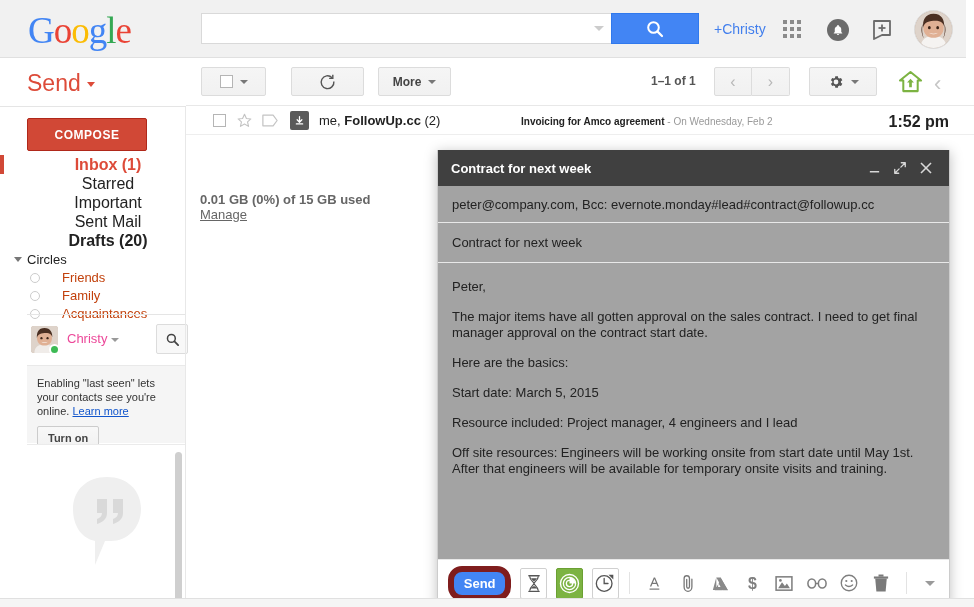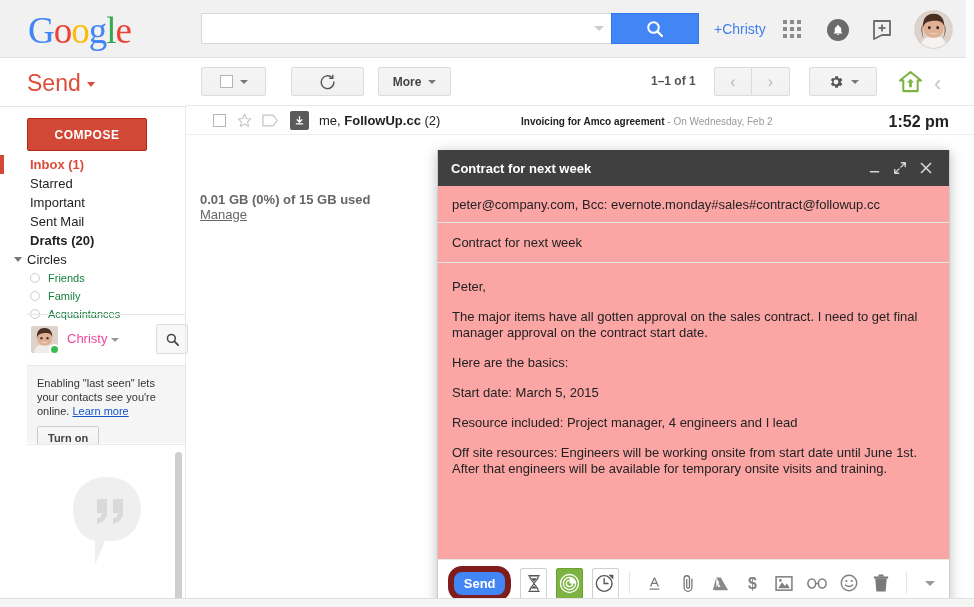--- a/index.html
+++ b/index.html
@@ -108,31 +108,31 @@
   .sidebar { position:absolute; left:0; top:107px; width:186px; height:500px; background:#fff; }
   .compose {
     position:absolute; left:27px; top:11px; width:120px; height:33px;
     background:#d14836; border:1px solid #b0281a; border-radius:2px;
     color:#fff; font-size:12px; font-weight:bold; letter-spacing:0.5px;
     display:flex; align-items:center; justify-content:center; cursor:pointer;
   }
   .navlist { position:absolute; left:0; top:48px; width:186px; }
   .navitem {
     position:relative; height:19px; line-height:19px; padding-left:30px;
-    font-size:13px; color:#222; cursor:pointer; white-space:nowrap;
+    font-size:16px; color:#222; cursor:pointer; white-space:nowrap;text-align:center;
   }
   .navitem.active { color:#dd4b39; font-weight:bold; }
   .navitem.bold { font-weight:bold; }
   .active-bar { position:absolute; left:0; top:0px; width:4px; height:19px; background:#d14836;}
   .circles-row { position:relative; height:19px; line-height:19px; padding-left:27px; font-size:13px; color:#222; cursor:pointer;}
   .circles-caret {
     position:absolute; left:14px; top:7px;
     width:0;height:0;border-left:4px solid transparent;border-right:4px solid transparent;border-top:5px solid #777;
   }
-  .subitem { position:relative; height:18px; line-height:18px; padding-left:48px; font-size:11px; color:#15803d; cursor:pointer;}
+  .subitem { position:relative; height:18px; line-height:18px; padding-left:62px; font-size:13px; color:#c2410c; cursor:pointer;}
   .ring {
     position:absolute; left:30px; top:4px; width:10px; height:10px;
     border:1px solid #ccc; border-radius:50%;
   }
 
   
   .chat-sep { position:absolute; left:27px; top:207px; width:159px; height:1px; background:#e5e5e5;}
   .chat-me { position:absolute; left:27px; top:216px; width:159px; height:36px;}
   .chat-avatar {
     position:absolute; left:4px; top:3px; width:27px; height:27px; border-radius:3px;
@@ -189,21 +189,21 @@
   .mr-subject b { font-weight:bold;}
   .mr-snippet { color:#999; font-weight:normal;}
   .mr-time { position:absolute; right:25px; top:7px; font-size:16px; color:#222; font-weight:bold;}
 
   .storage { position:absolute; left:200px; top:192px; font-size:13px; color:#666; font-weight:bold; line-height:15px;}
   .storage a { color:#666; text-decoration:underline; font-weight:normal; cursor:pointer;margin-top:46px;}
 
   
   .compose-win {
     position:absolute; left:437px; top:150px; width:513px; height:457px;
-    background:#fca5a5; box-shadow:0 2px 12px rgba(0,0,0,0.25);
+    background:#a3a3a3; box-shadow:0 2px 12px rgba(0,0,0,0.25);
     border:1px solid #ccc; border-top:none;
     display:flex; flex-direction:column;
   }
   .cw-header {
     height:36px; background:#404040; color:#fff; display:flex; align-items:center;
     padding:0 10px 0 13px; flex:0 0 36px; cursor:move;
   }
   .cw-title { font-size:13px; font-weight:bold; flex:1; }
   .cw-btn { width:26px; height:26px; display:flex; align-items:center; justify-content:center; cursor:pointer; color:#d8d8d8;}
   .cw-to {
@@ -470,30 +470,30 @@
         </svg>
       </div>
       <div class="cw-btn">
         <svg width="14" height="14" viewBox="0 0 14 14">
           <line x1="2" y1="2" x2="12" y2="12" stroke="#d8d8d8" stroke-width="1.6"></line>
           <line x1="12" y1="2" x2="2" y2="12" stroke="#d8d8d8" stroke-width="1.6"></line>
         </svg>
       </div>
     </div>
 
-    <div class="cw-to">peter@company.com, Bcc: evernote.monday#sales#contract@followup.cc</div>
+    <div class="cw-to">peter@company.com, Bcc: evernote.monday#lead#contract@followup.cc</div>
     <div class="cw-subj">Contract for next week</div>
 
     <div class="cw-body">
       <p>Peter,</p>
       <p>The major items have all gotten approval on the sales contract. I need to get final manager approval on the contract start date.</p>
       <p>Here are the basics:</p>
       <p>Start date: March 5, 2015</p>
       <p>Resource included: Project manager, 4 engineers and I lead</p>
-      <p>Off site resources: Engineers will be working onsite from start date until June 1st. After that engineers will be available for temporary onsite visits and training.</p>
+      <p>Off site resources: Engineers will be working onsite from start date until May 1st. After that engineers will be available for temporary onsite visits and training.</p>
     </div>
 
     <div class="cw-foot">
       <div class="send-btn">Send</div>
 
       <div class="fu-btn">
         <svg width="18" height="19" viewBox="0 0 20 22">
           <path d="M4 2 H16 M4 20 H16" stroke="#555" stroke-width="1.5" stroke-linecap="round"></path>
           <path d="M5 2.5 C5 7 10 9.5 10 11 C10 12.5 5 15 5 19.5 M15 2.5 C15 7 10 9.5 10 11 C10 12.5 15 15 15 19.5" fill="none" stroke="#555" stroke-width="1.4"></path>
           <path d="M6.3 16.8 C7.3 15 10 14 10 14 C10 14 12.7 15 13.7 16.8 Z" fill="#555"></path>

